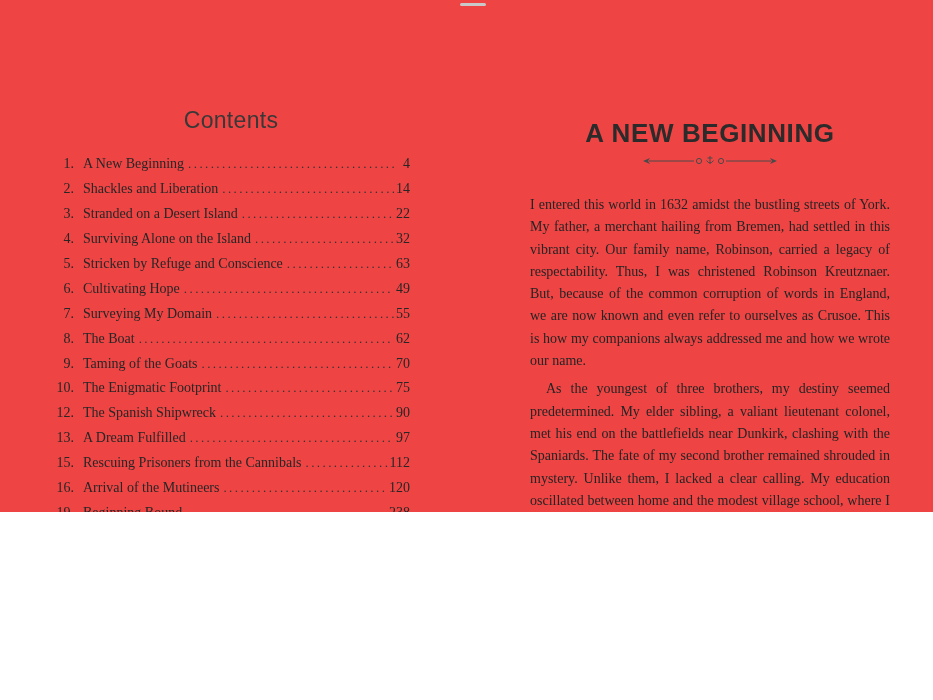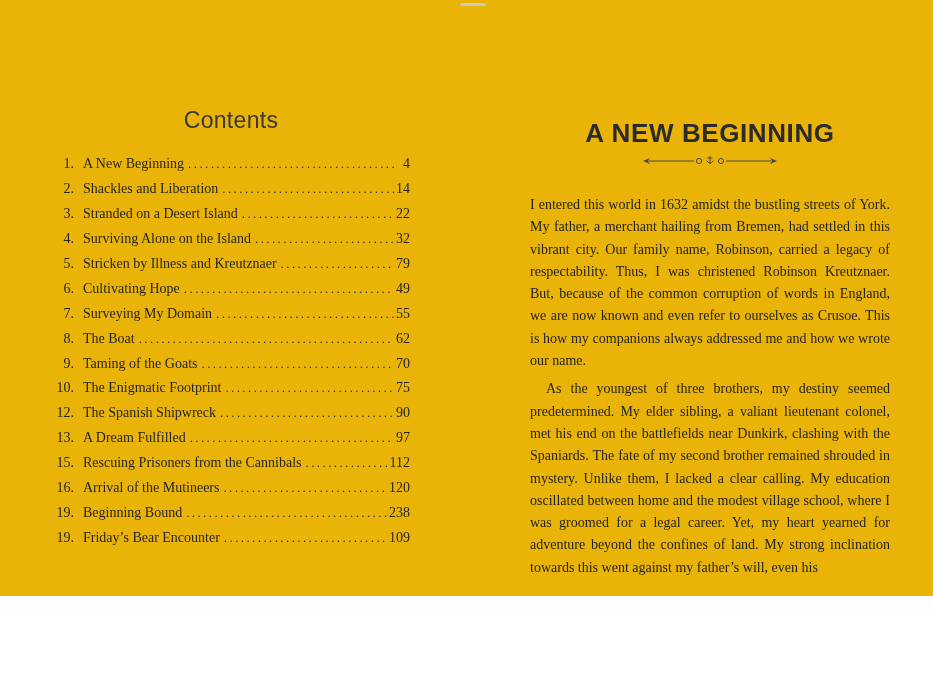--- a/index.html
+++ b/index.html
@@ -4,22 +4,22 @@
 <style>
   html, body { margin: 0; padding: 0; }
   body {
     width: 933px; height: 700px;
     background: #ffffff;
     font-family: "Liberation Serif", "DejaVu Serif", serif;
     color: var(--ink, #262626);
   }
   .screen {
     position: relative;
-    width: 933px; height: 596px;
-    background: #eab308;
+    width: 933px; height: 512px;
+    background: #ef4444;
     overflow: hidden;
   }
   
   .handle {
     position: absolute;
     left: 460px;
     width: 26px; height: 3px;
     background: var(--handle, #c9c9c9);
     border-radius: 1.5px;
   }
@@ -145,23 +145,23 @@
 
     <div class="toc-row">
       <span class="toc-num">4.</span>
       <span class="toc-title">Surviving Alone on the Island</span>
       <span class="toc-leader"></span>
       <span class="toc-page">32</span>
     </div>
 
     <div class="toc-row">
       <span class="toc-num">5.</span>
-      <span class="toc-title">Stricken by Illness and Kreutznaer</span>
-      <span class="toc-leader"></span>
-      <span class="toc-page">79</span>
+      <span class="toc-title">Stricken by Refuge and Conscience</span>
+      <span class="toc-leader"></span>
+      <span class="toc-page">63</span>
     </div>
 
     <div class="toc-row">
       <span class="toc-num">6.</span>
       <span class="toc-title">Cultivating Hope</span>
       <span class="toc-leader"></span>
       <span class="toc-page">49</span>
     </div>
 
     <div class="toc-row">

